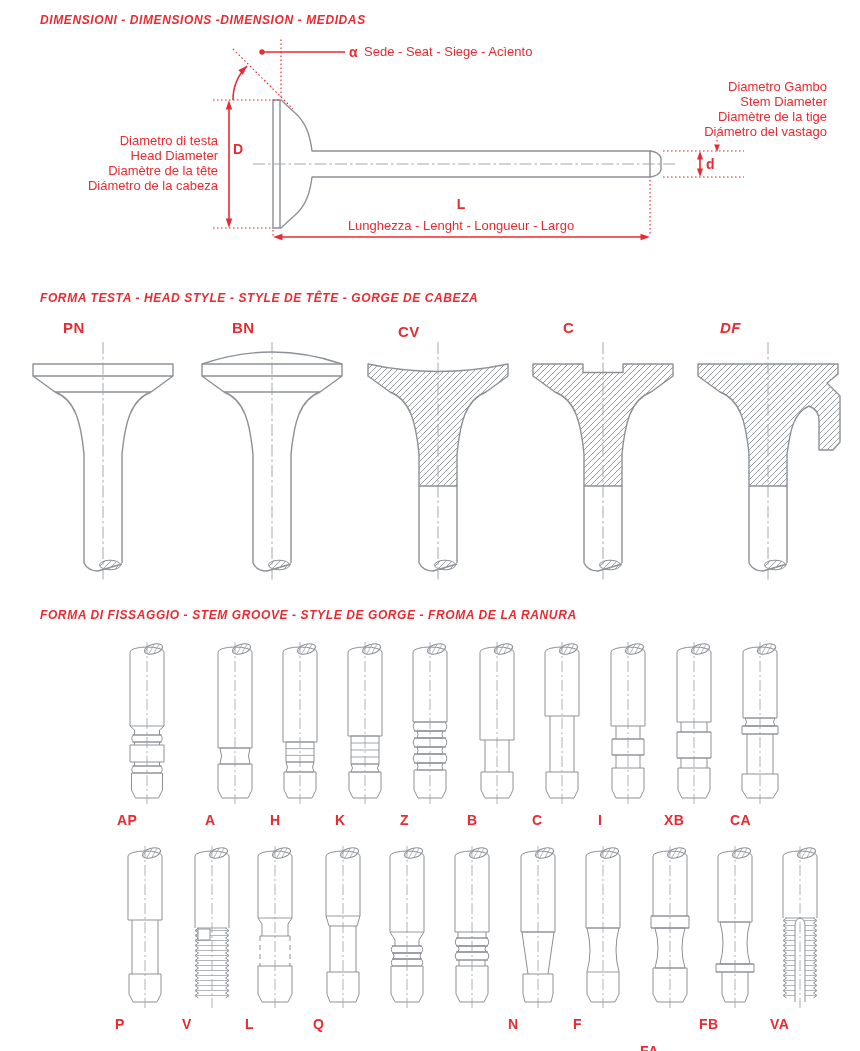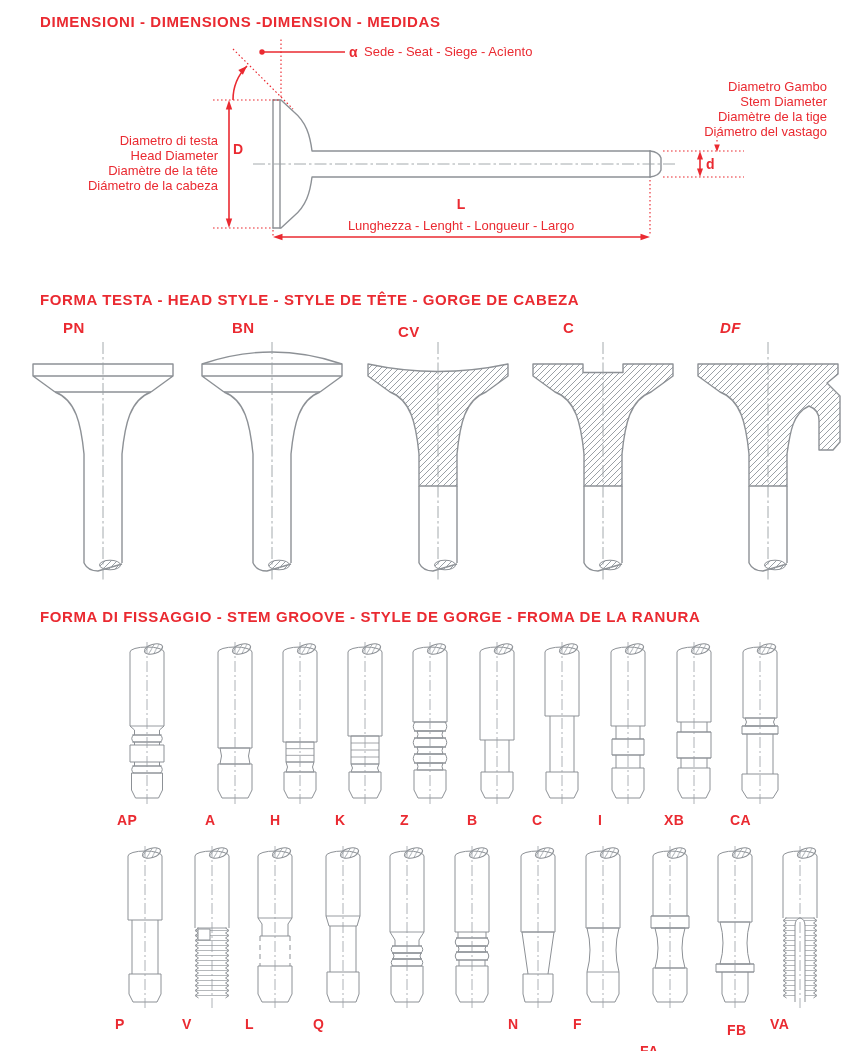--- a/index.html
+++ b/index.html
@@ -1,18 +1,18 @@
 <!DOCTYPE html>
 <html style="--red: #EA2A31;"><head>
 <meta charset="utf-8">
 <style>
   :root{--red:#EA2A31;}
   html,body{margin:0;padding:0;background:#ffffff;}
   body{position:relative;width:860px;height:1051px;overflow:hidden;font-family:"Liberation Sans",sans-serif;}
-  .title{position:absolute;color:var(--red);font-weight:700;font-size:15px;letter-spacing:.6px;white-space:nowrap;}
+  .title{position:absolute;color:var(--red);font-weight:700;font-size:12px;letter-spacing:.6px;white-space:nowrap;font-style:italic;}
   .head-item,.stem-item{position:absolute;}
   .head-label,.stem-label{position:absolute;text-align:left;color:var(--red);font-weight:700;letter-spacing:.5px;}
   .head-label{width:80px;font-size:15px;}
   .stem-label{width:60px;font-size:14px;}
   svg{display:block;}
   svg text{font-family:"Liberation Sans",sans-serif;}
   .g14{stroke:#8D9196;stroke-width:1.4;fill:none;stroke-linejoin:round;stroke-linecap:round;}
   .cl{stroke:#9AA0A4;stroke-width:.9;fill:none;stroke-dasharray:12 3 2.5 3;}
   .rd{stroke:var(--red);stroke-width:1.15;fill:none;stroke-dasharray:1.6 2.4;}
   .rs{stroke:var(--red);stroke-width:1.6;fill:none;}
@@ -690,21 +690,21 @@
         <line x1="20" y1="130" x2="20" y2="152" stroke="#8D9196" stroke-width="1"></line>
         <line x1="46" y1="130" x2="46" y2="152" stroke="#8D9196" stroke-width="1"></line>
         <line x1="20" y1="152" x2="23" y2="160" stroke="#8D9196" stroke-width="1"></line>
         <line x1="46" y1="152" x2="43" y2="160" stroke="#8D9196" stroke-width="1"></line>
         <line x1="23" y1="160" x2="43" y2="160" stroke="#8D9196" stroke-width="1"></line>
         <path d="M16,14 A17,5 0 0 1 50,14" fill="none" stroke="#8D9196" stroke-width="1"></path>
         <ellipse cx="39.5" cy="11" rx="9.5" ry="4.6" transform="rotate(-16 39.5 11)" fill="url(#hatch)" stroke="#8D9196" stroke-width="1"></ellipse>
         <line x1="33" y1="4" x2="33" y2="166" stroke="#9AA0A4" stroke-width="0.8" stroke-dasharray="11 3 2 3"></line>
       </svg>
     </div>
-    <div class="stem-label" style="left: 727px; top: 1016px; margin-top: 6px;">FB</div>
+    <div class="stem-label" style="left: 699px; top: 1016px;">FB</div>
     <div class="stem-item" style="left: 767px; top: 842px;">
       <svg width="66" height="170" viewBox="0 0 66 170">
         <line x1="16" y1="14" x2="16" y2="76" stroke="#8D9196" stroke-width="1"></line>
         <line x1="50" y1="14" x2="50" y2="76" stroke="#8D9196" stroke-width="1"></line>
         <line x1="18" y1="76" x2="48" y2="76" stroke="#8D9196" stroke-width="0.9"></line>
         <path d="M19.5,76 l-3.5,2.5 l3.5,2.5 l-3.5,2.5 l3.5,2.5 l-3.5,2.5 l3.5,2.5 l-3.5,2.5 l3.5,2.5 l-3.5,2.5 l3.5,2.5 l-3.5,2.5 l3.5,2.5 l-3.5,2.5 l3.5,2.5 l-3.5,2.5 l3.5,2.5 l-3.5,2.5 l3.5,2.5 l-3.5,2.5 l3.5,2.5 l-3.5,2.5 l3.5,2.5 l-3.5,2.5 l3.5,2.5 l-3.5,2.5 l3.5,2.5 l-3.5,2.5 l3.5,2.5 l-3.5,2.5 l3.5,2.5 l-3.5,2.5 l3.5,2.5" fill="none" stroke="#8D9196" stroke-width="1"></path>
         <path d="M46.5,76 l3.5,2.5 l-3.5,2.5 l3.5,2.5 l-3.5,2.5 l3.5,2.5 l-3.5,2.5 l3.5,2.5 l-3.5,2.5 l3.5,2.5 l-3.5,2.5 l3.5,2.5 l-3.5,2.5 l3.5,2.5 l-3.5,2.5 l3.5,2.5 l-3.5,2.5 l3.5,2.5 l-3.5,2.5 l3.5,2.5 l-3.5,2.5 l3.5,2.5 l-3.5,2.5 l3.5,2.5 l-3.5,2.5 l3.5,2.5 l-3.5,2.5 l3.5,2.5 l-3.5,2.5 l3.5,2.5 l-3.5,2.5 l3.5,2.5 l-3.5,2.5" fill="none" stroke="#8D9196" stroke-width="1"></path>
         <line x1="17" y1="78.5" x2="49" y2="78.5" stroke="#8D9196" stroke-width="0.65"></line>
         <line x1="17" y1="83.5" x2="49" y2="83.5" stroke="#8D9196" stroke-width="0.65"></line>
         <line x1="17" y1="88.5" x2="49" y2="88.5" stroke="#8D9196" stroke-width="0.65"></line>

